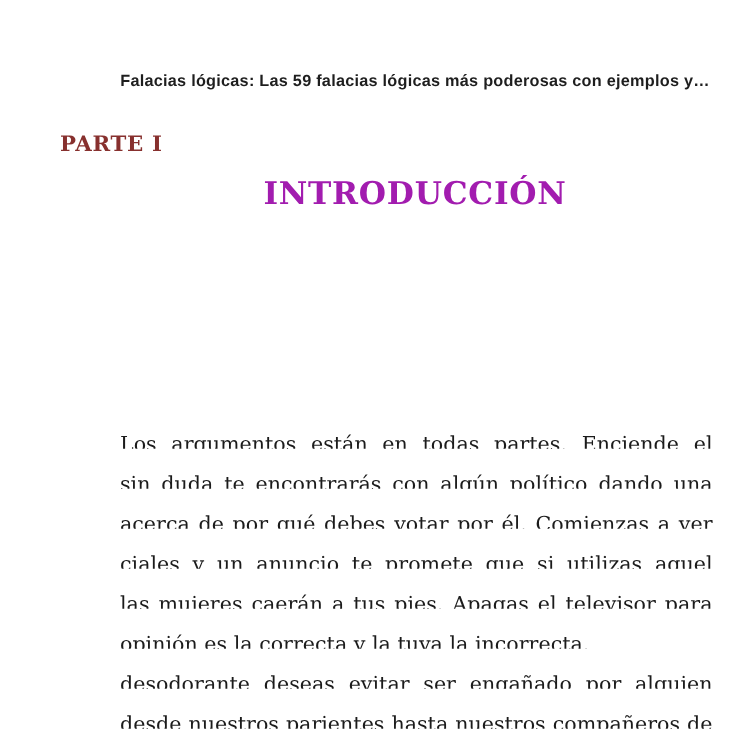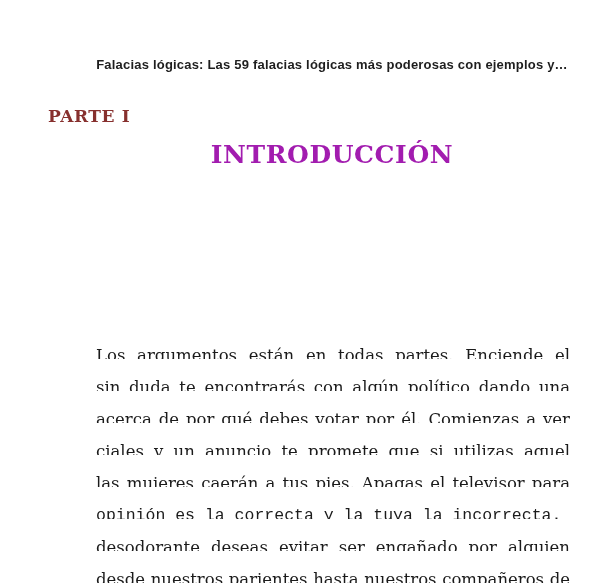--- a/index.html
+++ b/index.html
@@ -66,21 +66,20 @@
   .line {
     text-align: justify;
     text-align-last: justify;
     height: 26.2px;
     overflow: hidden;
     white-space: normal;
   }
   .line.para-end {
     text-align: left;
     text-align-last: left;
-    font-family: Liberation Mono, monospace;
   }
   .line.indent {
     text-indent: 20px;
   }
 </style>
 </head>
 <body>
 
 <div class="page">
 

